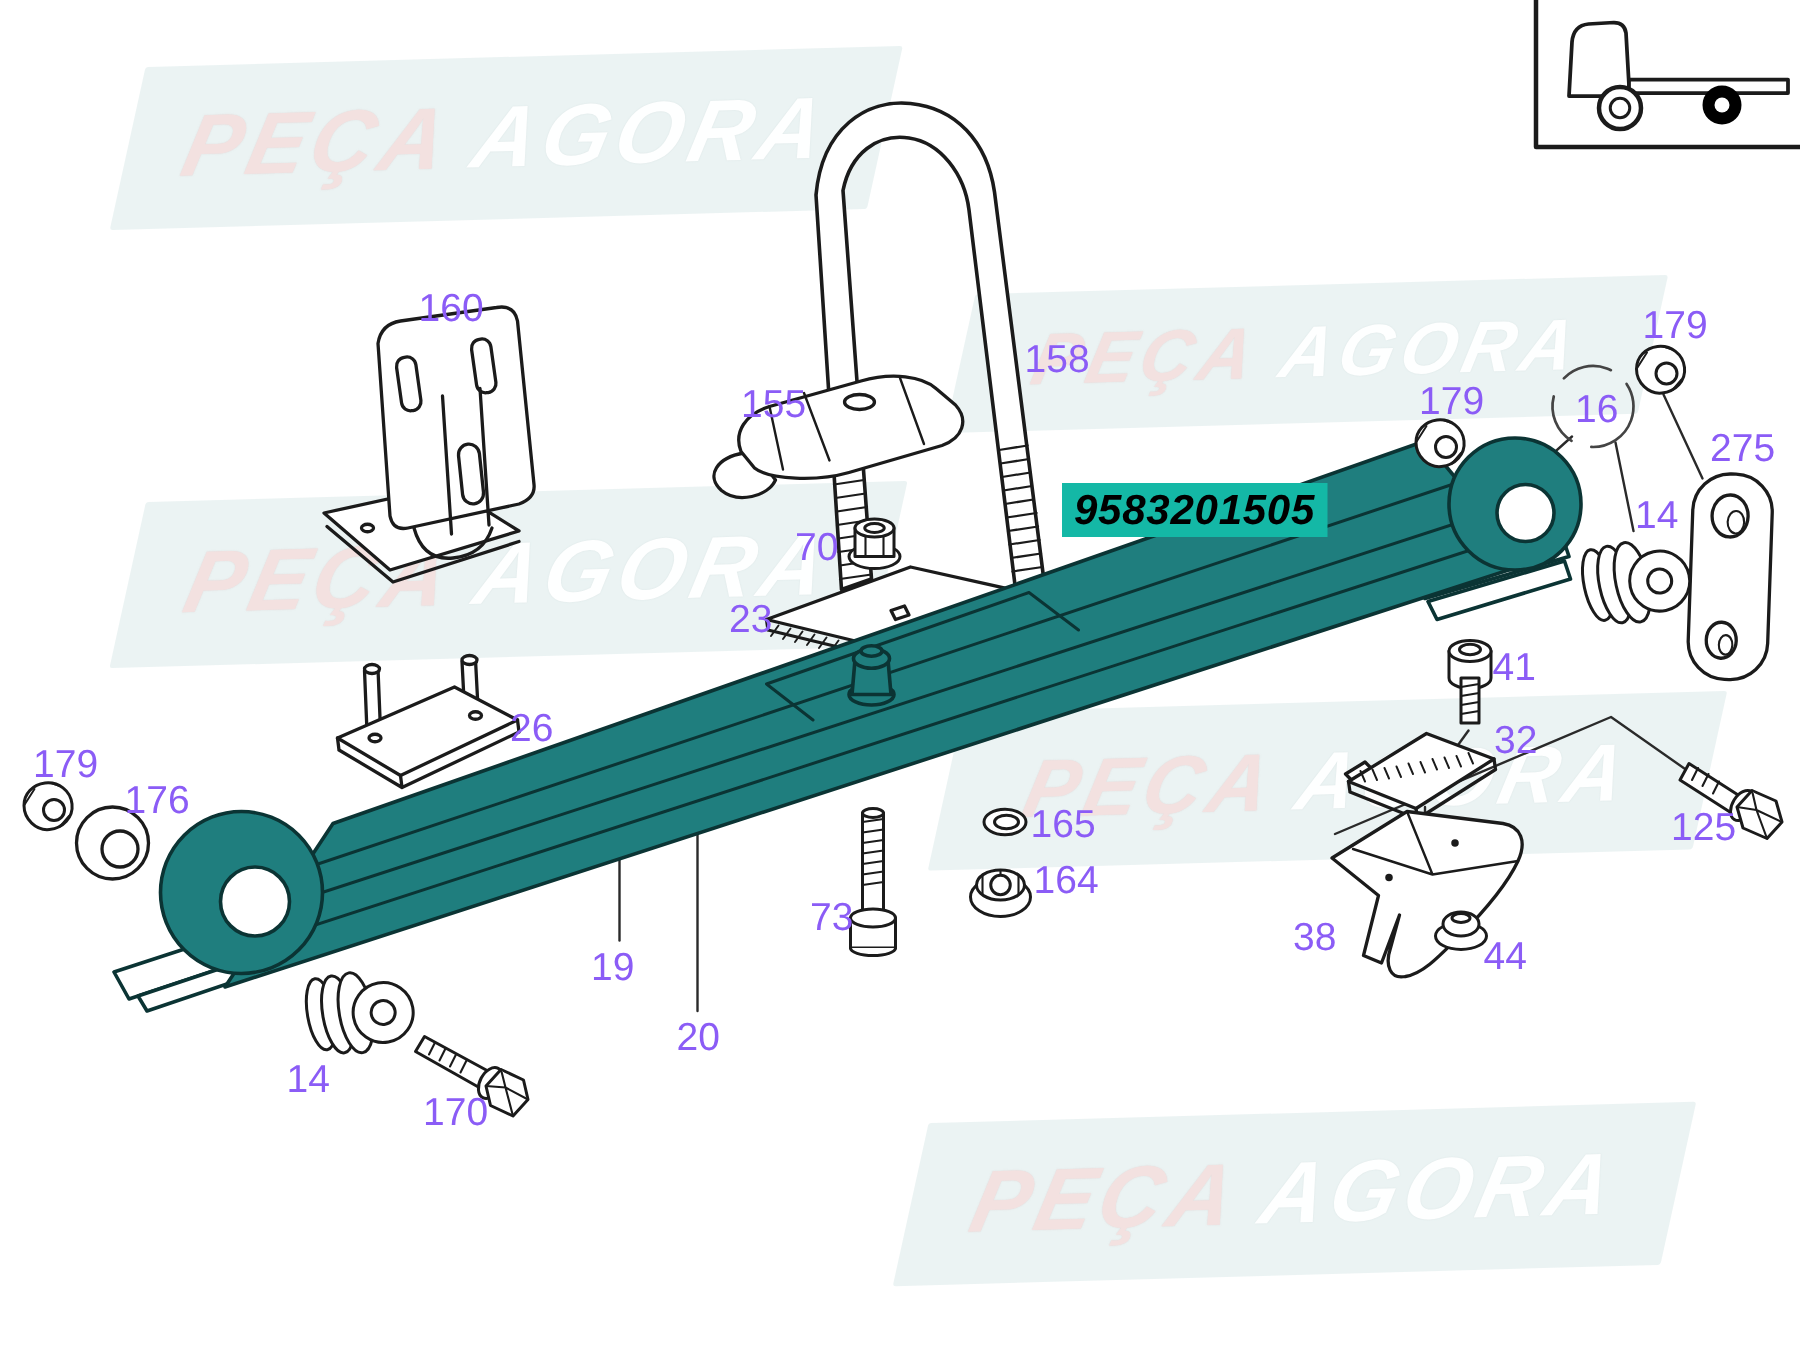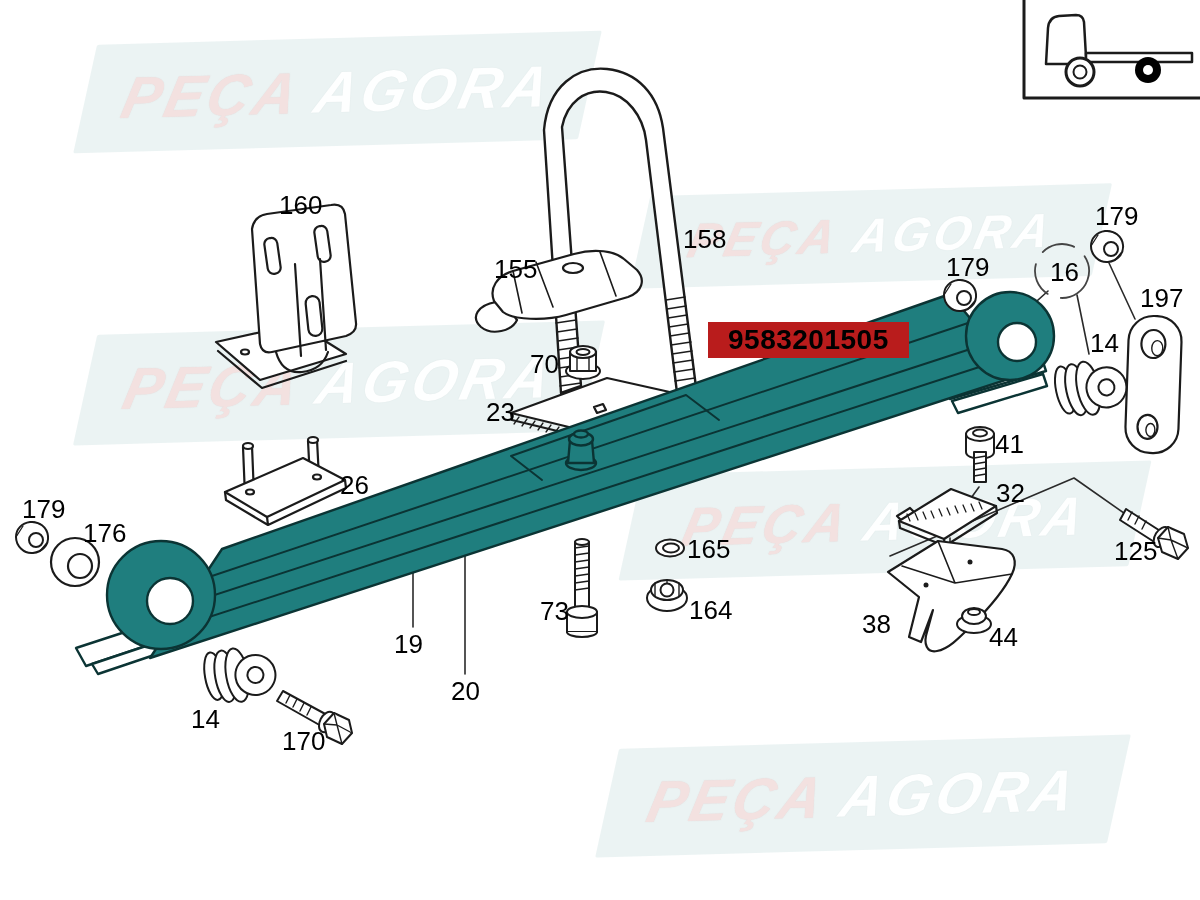--- a/index.html
+++ b/index.html
@@ -5,24 +5,24 @@
   html,body{margin:0;padding:0;background:#fff;}
   body{width:1200px;height:900px;overflow:hidden;font-family:"Liberation Sans",sans-serif;}
   .canvas{position:relative;width:1200px;height:900px;background:#ffffff;}
   
   .wm{position:absolute;display:flex;align-items:center;justify-content:center;gap:16px;
       transform:rotate(-1.6deg) skewX(-14deg);background:rgba(222,236,235,.62);border-radius:2px;}
   .wm span{font-style:italic;font-weight:900;letter-spacing:4px;line-height:1;white-space:nowrap;}
   .wm .w1{color:rgba(243,226,224,.95);text-shadow:0 0 1px rgba(214,190,190,.55);}
   .wm .w2{color:rgba(255,255,255,.97);text-shadow:0 0 1px rgba(204,219,219,.6);}
   
-  .lbl{position:absolute;font-size:26px;font-weight:500;color:#000000;white-space:nowrap;}
+  .lbl{position:absolute;font-size:26px;font-weight:500;color:#8b5cf6;white-space:nowrap;}
   
-  .pn{position:absolute;left:708px;top:322px;background:#b91c1c;color:#000;
-      font-size:28px;font-weight:700;padding:2px 20px;letter-spacing:.5px;}
+  .pn{position:absolute;left:708px;top:322px;background:#14b8a6;color:#000;
+      font-size:28px;font-weight:700;padding:2px 8px;letter-spacing:.5px;font-style:italic;}
   svg.art{position:absolute;left:0;top:0;}
 </style>
 </head>
 <body>
 
 <div class="canvas">
 
   <div class="wm" style="left:85px;top:38px;width:505px;height:108px;font-size:58px;">
     <span class="w1">PEÇA</span>
       <span class="w2">AGORA</span>
@@ -240,30 +240,30 @@
   </svg>
 
   <div class="pn">9583201505</div>
 
   <div class="lbl" style="left:279px;top:190px;">160</div>
   <div class="lbl" style="left:478px;top:254px;margin-left:16px;">155</div>
   <div class="lbl" style="left:683px;top:224px;">158</div>
   <div class="lbl" style="left:946px;top:252px;">179</div>
   <div class="lbl" style="left:1050px;top:257px;">16</div>
   <div class="lbl" style="left:1095px;top:201px;">179</div>
-  <div class="lbl" style="left:1140px;top:283px;">197</div>
+  <div class="lbl" style="left:1140px;top:283px;">275</div>
   <div class="lbl" style="left:1090px;top:328px;">14</div>
   <div class="lbl" style="left:530px;top:349px;">70</div>
   <div class="lbl" style="left:474px;top:397px;margin-left:12px;">23</div>
   <div class="lbl" style="left:340px;top:470px;">26</div>
   <div class="lbl" style="left:995px;top:429px;">41</div>
   <div class="lbl" style="left:996px;top:478px;">32</div>
   <div class="lbl" style="left:1114px;top:536px;">125</div>
   <div class="lbl" style="left:687px;top:534px;">165</div>
-  <div class="lbl" style="left:689px;top:595px;">164</div>
+  <div class="lbl" style="left:689px;top:571px;">164</div>
   <div class="lbl" style="left:862px;top:609px;">38</div>
   <div class="lbl" style="left:989px;top:622px;">44</div>
   <div class="lbl" style="left:540px;top:596px;">73</div>
   <div class="lbl" style="left:394px;top:629px;">19</div>
   <div class="lbl" style="left:451px;top:676px;">20</div>
   <div class="lbl" style="left:22px;top:494px;">179</div>
   <div class="lbl" style="left:83px;top:518px;">176</div>
   <div class="lbl" style="left:191px;top:704px;">14</div>
   <div class="lbl" style="left:266px;top:726px;margin-left:16px;">170</div>
 

